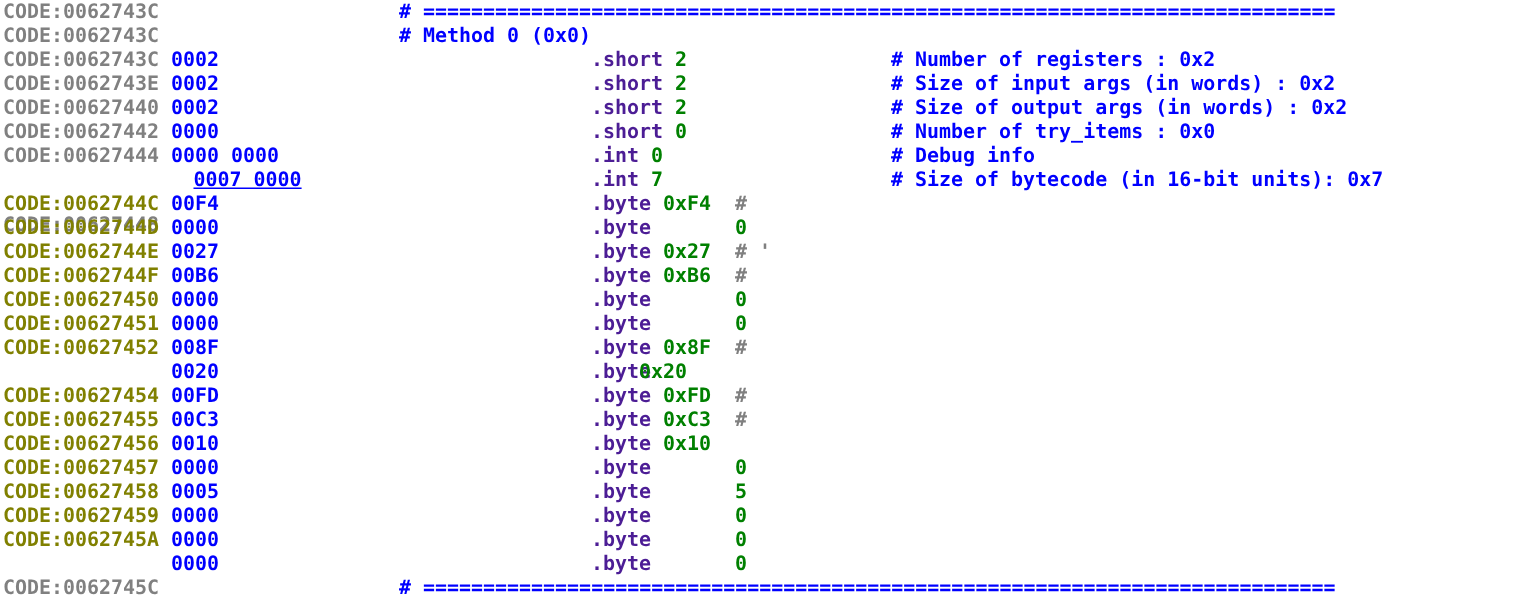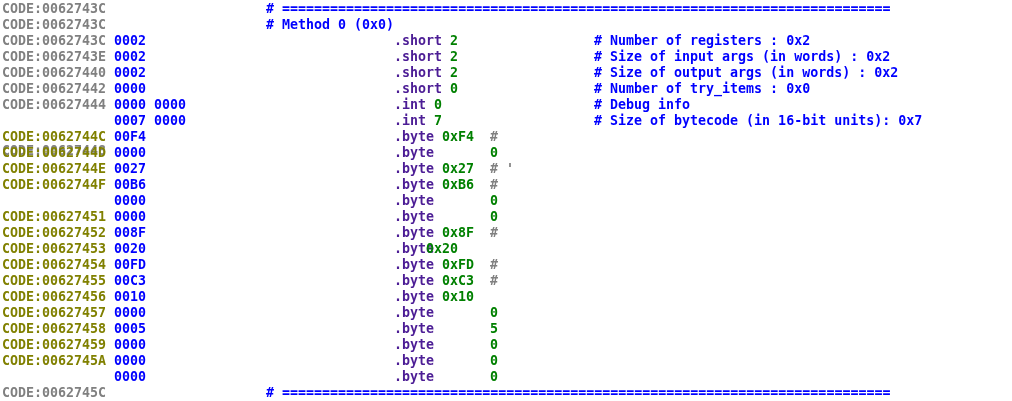--- a/index.html
+++ b/index.html
@@ -65,21 +65,21 @@
     </div>
     <div class="line">
       <span class="seg addr-gray" style="left: 2px;">CODE:00627444</span>
       <span class="seg hex" style="left: 114px;">0000 0000</span>
       <span class="seg kw" style="left: 394px;">.int</span>
       <span class="seg val" style="left: 434px;">0</span>
       <span class="seg cmt" style="left: 594px;"># Debug info</span>
     </div>
     <div class="line">
       <span class="seg addr-gray" style="left: 2px; margin-top: 30px;">CODE:00627448</span>
-      <span class="seg hex" style="left: 114px;">0007 0000</span>
+      <span class="seg hex" style="left: 129px; text-decoration: underline;">0007 0000</span>
       <span class="seg kw" style="left: 394px;">.int</span>
       <span class="seg val" style="left: 434px;">7</span>
       <span class="seg cmt" style="left: 594px;"># Size of bytecode (in 16-bit units): 0x7</span>
     </div>
     <div class="line">
       <span class="seg addr-olive" style="left: 2px;">CODE:0062744C</span>
       <span class="seg hex" style="left: 114px;">00F4</span>
       <span class="seg kw" style="left: 394px;">.byte</span>
       <span class="seg val" style="left: 442px;">0xF4</span>
       <span class="seg chr" style="left: 490px;">#</span>
@@ -99,39 +99,39 @@
       <span class="seg chr" style="left: 506px;">'</span>
     </div>
     <div class="line">
       <span class="seg addr-olive" style="left: 2px;">CODE:0062744F</span>
       <span class="seg hex" style="left: 114px;">00B6</span>
       <span class="seg kw" style="left: 394px;">.byte</span>
       <span class="seg val" style="left: 442px;">0xB6</span>
       <span class="seg chr" style="left: 490px;">#</span>
     </div>
     <div class="line">
+      <span class="seg addr-olive" style="left: 2px;">CODE:00627450</span>
       <span class="seg hex" style="left: 114px;">0000</span>
       <span class="seg kw" style="left: 394px;">.byte</span>
       <span class="seg val" style="left: 490px;">0</span>
     </div>
     <div class="line">
       <span class="seg addr-olive" style="left: 2px;">CODE:00627451</span>
       <span class="seg hex" style="left: 114px;">0000</span>
       <span class="seg kw" style="left: 394px;">.byte</span>
       <span class="seg val" style="left: 490px;">0</span>
     </div>
     <div class="line">
       <span class="seg addr-olive" style="left: 2px;">CODE:00627452</span>
       <span class="seg hex" style="left: 114px;">008F</span>
       <span class="seg kw" style="left: 394px;">.byte</span>
       <span class="seg val" style="left: 442px;">0x8F</span>
       <span class="seg chr" style="left: 490px;">#</span>
     </div>
     <div class="line">
-      <span class="seg addr-olive" style="left: 2px;">CODE:00627453</span>
       <span class="seg hex" style="left: 114px;">0020</span>
       <span class="seg kw" style="left: 394px;">.byte</span>
       <span class="seg val" style="left: 426px;">0x20</span>
     </div>
     <div class="line">
       <span class="seg addr-olive" style="left: 2px;">CODE:00627454</span>
       <span class="seg hex" style="left: 114px;">00FD</span>
       <span class="seg kw" style="left: 394px;">.byte</span>
       <span class="seg val" style="left: 442px;">0xFD</span>
       <span class="seg chr" style="left: 490px;">#</span>

